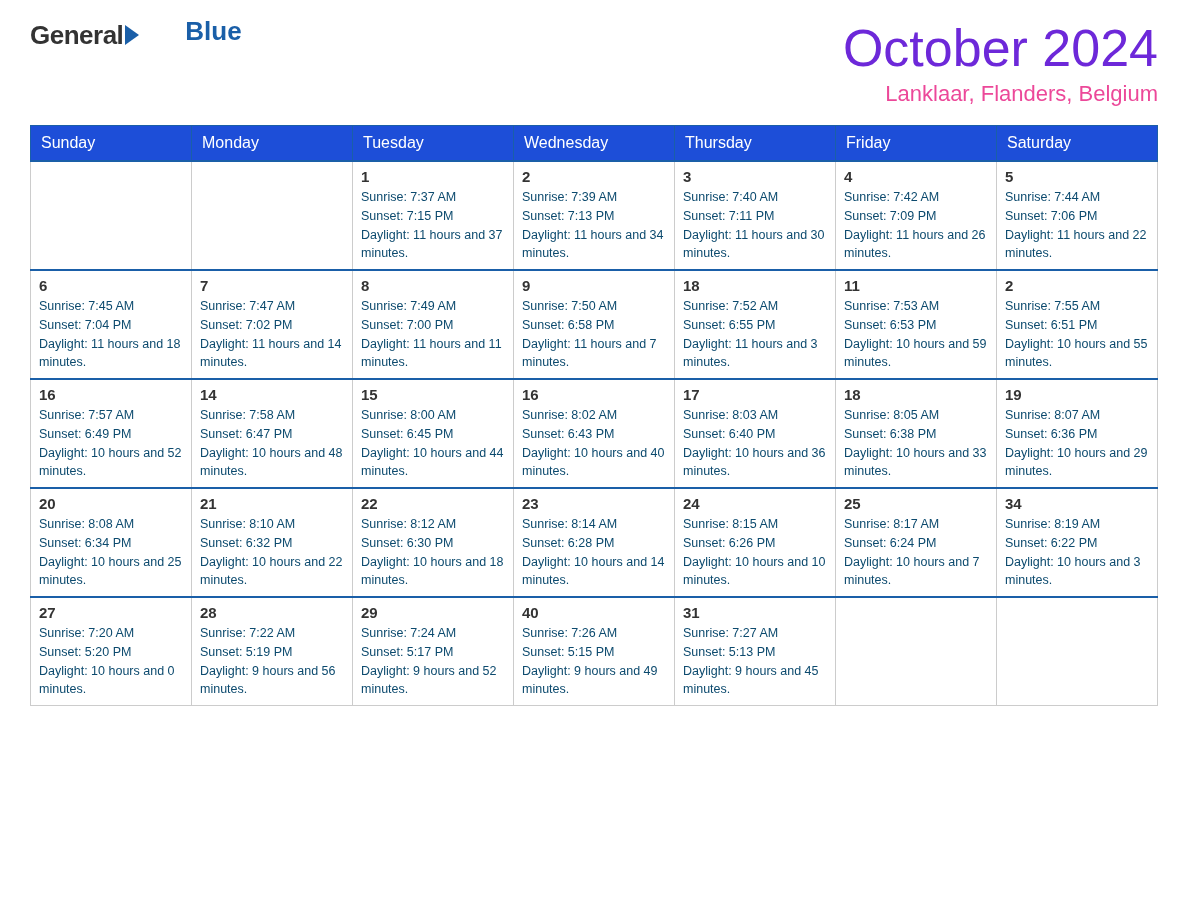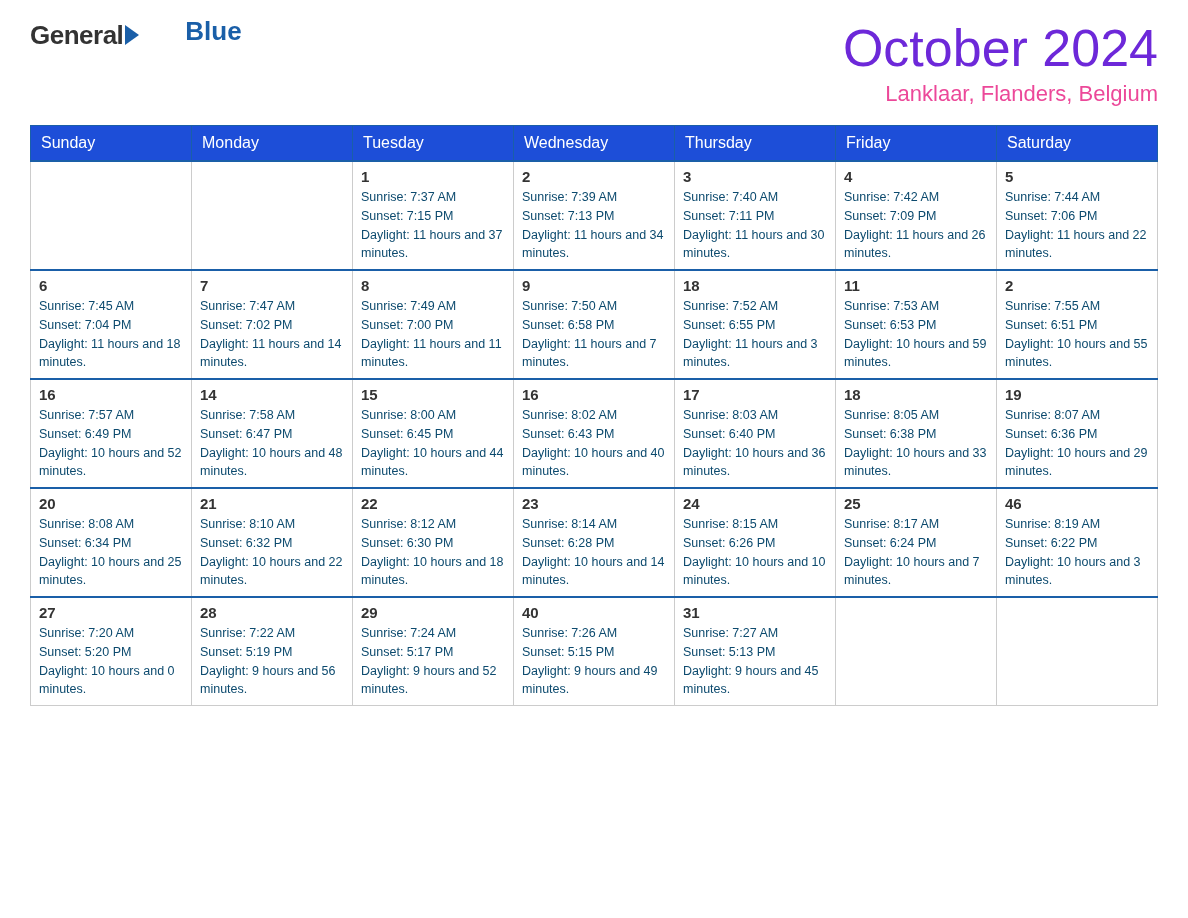--- a/index.html
+++ b/index.html
@@ -237,21 +237,21 @@
         </td>
         <td>
           <span class="day-number">24</span>
           <div class="day-info">Sunrise: 8:15 AM<br>Sunset: 6:26 PM<br>Daylight: 10 hours and 10 minutes.</div>
         </td>
         <td>
           <span class="day-number">25</span>
           <div class="day-info">Sunrise: 8:17 AM<br>Sunset: 6:24 PM<br>Daylight: 10 hours and 7 minutes.</div>
         </td>
         <td>
-          <span class="day-number">46</span>
+          <span class="day-number">34</span>
           <div class="day-info">Sunrise: 8:19 AM<br>Sunset: 6:22 PM<br>Daylight: 10 hours and 3 minutes.</div>
         </td>
       </tr>
       <tr>
         <td>
           <span class="day-number">27</span>
           <div class="day-info">Sunrise: 7:20 AM<br>Sunset: 5:20 PM<br>Daylight: 10 hours and 0 minutes.</div>
         </td>
         <td>
           <span class="day-number">28</span>

